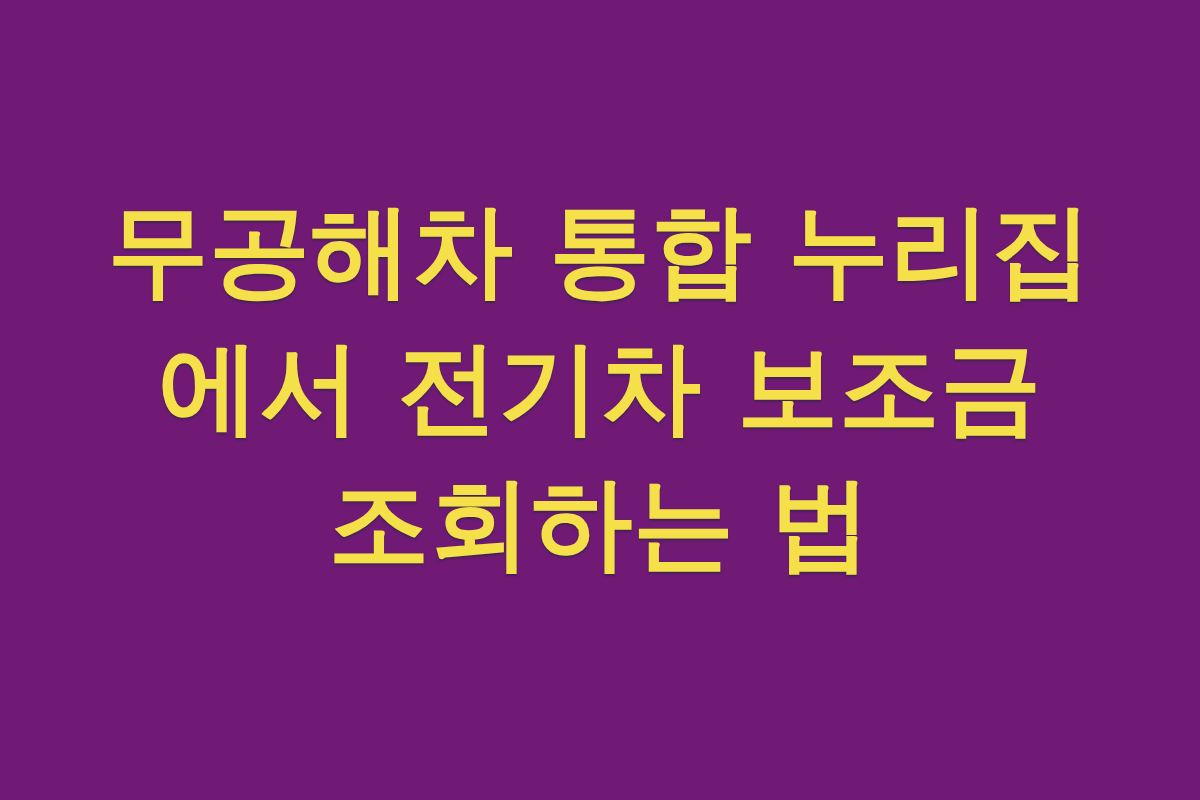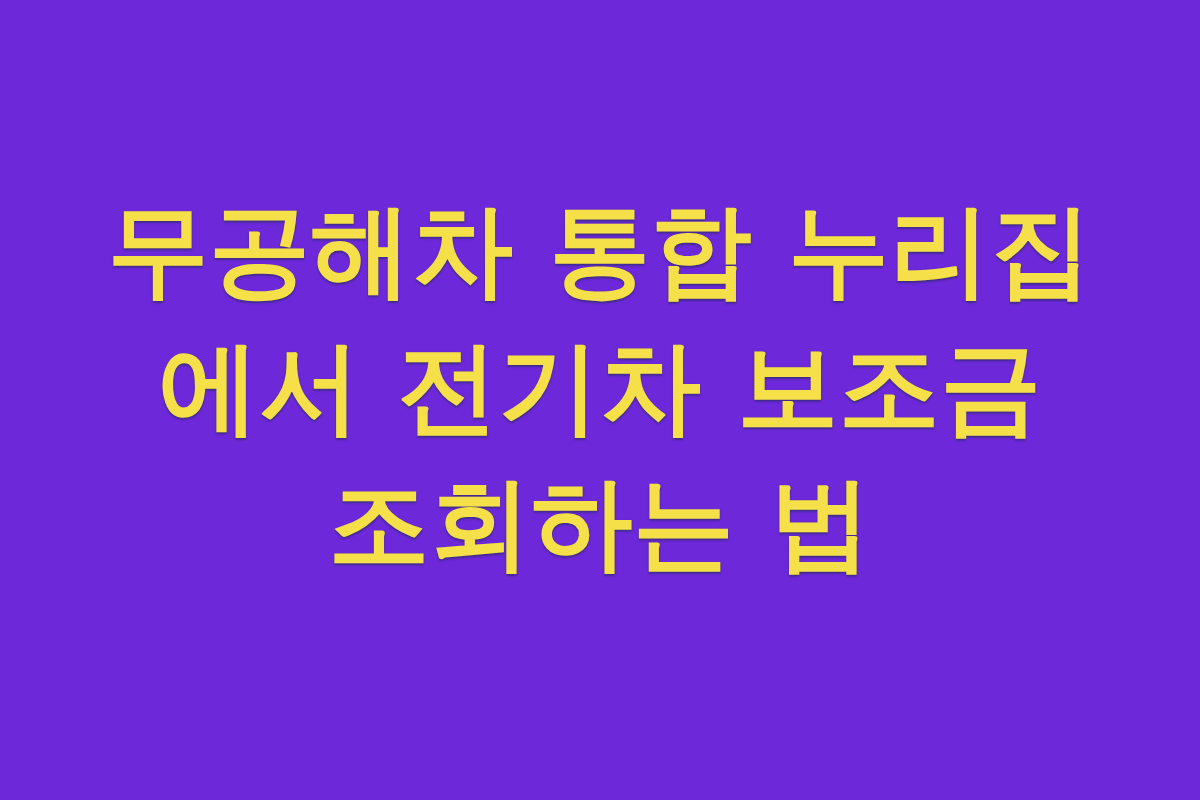--- a/index.html
+++ b/index.html
@@ -16,21 +16,21 @@
   }
 
   .thumbnail-canvas {
     position: relative;
     width: 1200px;
     height: 800px;
     box-sizing: border-box;
     display: flex;
     align-items: center;
     justify-content: center;
-    background: #6d28d9;
+    background: #701a75;
     overflow: hidden;
   }
 
   .title-block {
     width: 1010px;
     margin: 0 auto;
     text-align: center;
     transform: translateY(-13px);
   }
 

